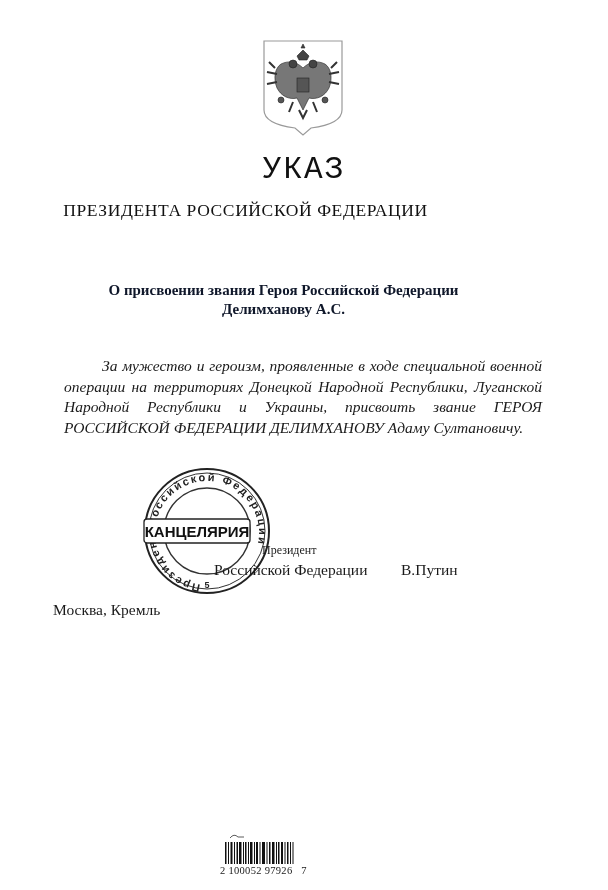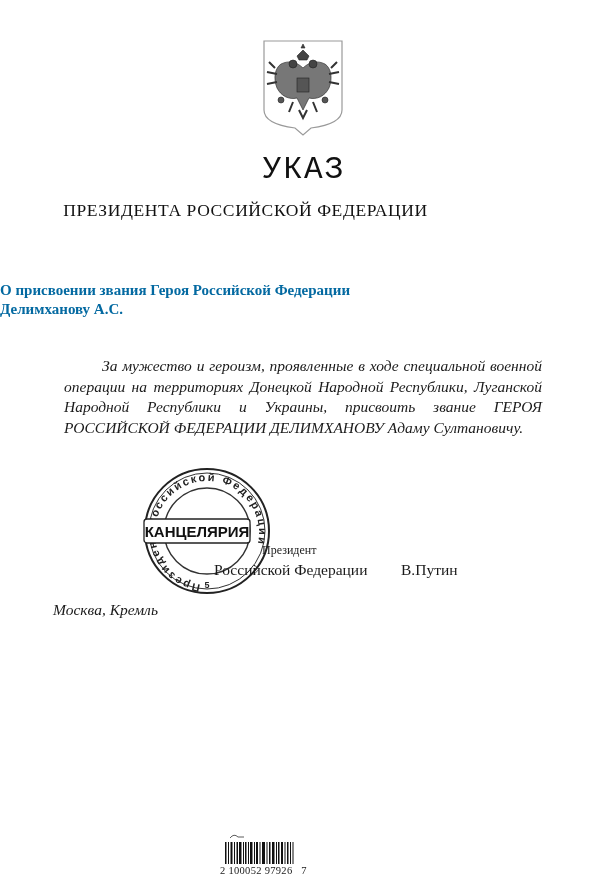--- a/index.html
+++ b/index.html
@@ -4,28 +4,28 @@
 <style>
   html, body { margin: 0; padding: 0; }
   body {
     width: 608px; height: 890px; background: #ffffff; position: relative; overflow: hidden;
     font-family: "Liberation Serif", "DejaVu Serif", serif; color: #1a1a1a;
   }
   .abs { position: absolute; }
   .emblem { left: 261px; top: 38px; width: 84px; height: 98px; }
   .title { left: 0; width: 608px; top: 152px; text-align: center; font-size: 31px; letter-spacing: 2px; color: #111; font-family: Liberation Mono, monospace; }
   .subtitle { left: 0; width: 491px; top: 200px; text-align: center; font-size: 17.5px; letter-spacing: 0.6px; color: #111; }
-  .heading { left: 0; width: 567px; top: 281px; text-align: left; font-size: 15px; font-weight: bold; line-height: 19px; color: #0369a1; }
+  .heading { left: 0; width: 567px; top: 281px; text-align: center; font-size: 15px; font-weight: bold; line-height: 19px; color: #0f172a; }
   .body-text { left: 53px; width: 500px; top: 345px; font-size: 15.5px; line-height: 20.5px; text-align: justify; color: #1a1a1a; }
   .body-text p { margin: 11px; text-indent: 38px; font-style: italic; }
   .stamp { left: 140px; top: 467px; width: 135px; height: 128px; }
   .sig-title { left: 262px; top: 540px; font-size: 12px; line-height: 20px; }
   .sig-org { left: 214px; top: 560px; font-size: 15.5px; line-height: 20px; }
   .sig-name { left: 401px; top: 560px; font-size: 15.5px; line-height: 20px; }
-  .place { left: 53px; top: 600px; font-size: 15.5px; line-height: 19.5px; font-style: italic; }
+  .place { left: 53px; top: 600px; font-size: 15.5px; line-height: 19.5px; }
   .barcode { left: 222px; top: 833px; width: 84px; height: 50px; }
   .barcode-num { left: 220px; top: 865px; font-size: 10.5px; letter-spacing: 0.3px; white-space: pre; }
 </style>
 </head>
 <body>
 
 <svg class="abs emblem" viewBox="0 0 84 98">
   <path d="M3 3 L81 3 L81 72 Q81 86 50 90 L42 97 L34 90 Q3 86 3 72 Z" fill="none" stroke="#9a9a9a" stroke-width="1.2"></path>
   <g fill="#333" stroke="#222" stroke-width="0.6">
     <path d="M42 30 C36 24 28 22 20 26 C14 30 12 40 16 50 C20 58 28 62 36 60 L42 72 L48 60 C56 62 64 58 68 50 C72 40 70 30 64 26 C56 22 48 24 42 30 Z" fill="#777"></path>

